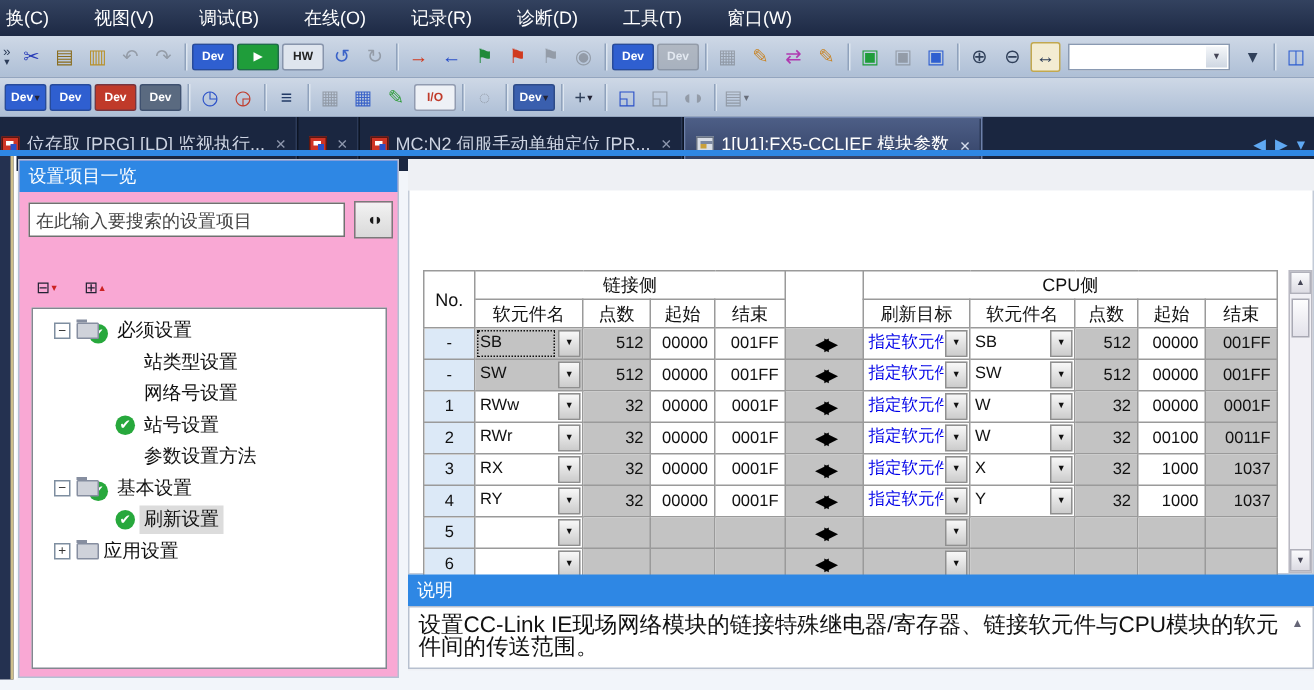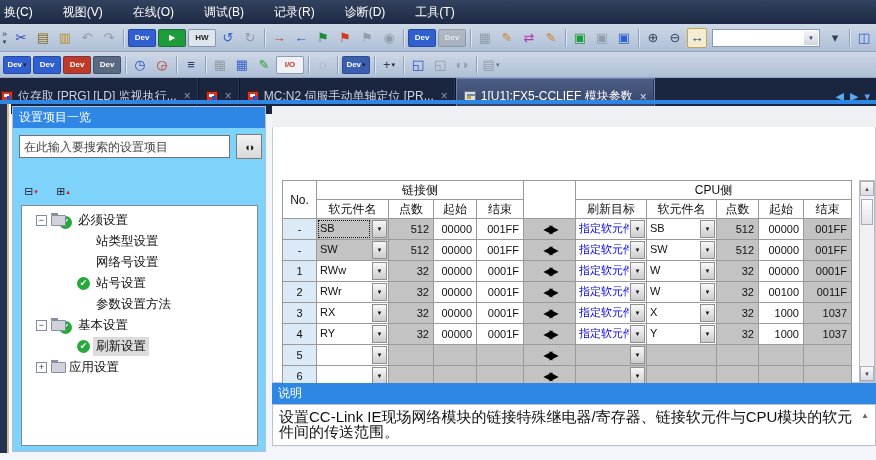--- a/index.html
+++ b/index.html
@@ -48,21 +48,21 @@
   .ticon-param::before { content:""; position:absolute; left:2px; top:2px; width:8px; height:2px; background:#7b87a0; }
   .ticon-param::after { content:""; position:absolute; left:2px; bottom:2px; width:4px; height:3px; background:#caa03a; }
   .tabnav { display:flex; align-items:center; gap:6px; padding:0 6px 0 10px; }
   .tabnav span { color:#5fa8f2; font-size:11px; cursor:default; }
 
   .bluebar { position:absolute; left:0; top:100px; width:876px; height:4px; background:#2e87e4; }
   .leftstrip { position:absolute; left:0; top:104px; width:9px; height:349px; background:#243150; border-right:2px solid #cfc08d; box-shadow:2px 0 0 #fff; }
 
   
   .panel-header { background:#2e87e4; color:#fff; font-size:12px; line-height:21px; height:21px; padding-left:6px; }
-  .left-panel { position:absolute; left:12px; top:106px; width:254px; height:346px; background:#7dd3fc; border:1px solid #b3bfd2; }
+  .left-panel { position:absolute; left:12px; top:106px; width:254px; height:346px; background:#f9a8d4; border:1px solid #b3bfd2; }
   .search-input { position:absolute; left:6px; top:28px; width:211px; height:23px; border:1px solid #707070;
     font-size:12px; padding:0 4px; color:#333; font-family:inherit; }
   .search-input::placeholder { color:#444; opacity:1; }
   .search-btn { position:absolute; left:223px; top:27px; width:26px; height:25px; background:linear-gradient(#f2f2f2,#d9d9d9);
     border:1px solid #7a7a7a; display:flex; align-items:center; justify-content:center; cursor:default; }
   .binoc { font-size:11px; letter-spacing:-2px; color:#1a1a1a; font-weight:bold; }
   .tree-tools { position:absolute; left:6px; top:76px; display:flex; gap:8px; }
   .ttool { width:24px; height:17px; display:flex; align-items:center; justify-content:center; font-size:11px; color:#223; cursor:default; }
   .ttool .red { color:#c22; font-size:7px; margin-left:1px; }
   .treebox { position:absolute; left:8px; top:98px; width:237px; height:241px; background:#fff; border:1px solid #828790; overflow:hidden; padding-top:4px; }
@@ -113,25 +113,26 @@
     font-size:6px; display:flex; align-items:center; justify-content:center; color:#445; }
   .sb-thumb { height:26px; margin:3px 1px 0 1px; background:linear-gradient(#fdfdfe,#e3e2ea); border:1px solid #a9a9b4; }
   .sb-fill { flex:1; }
 </style>
 </head>
 <body>
 
 <div class="menubar">
     <div class="menu-item">换(C)</div>
     <div class="menu-item">视图(V)</div>
+    <div class="menu-item">调试(B)</div>
     <div class="menu-item">在线(O)</div>
-    <div class="menu-item">调试(B)</div>
     <div class="menu-item">记录(R)</div>
     <div class="menu-item">诊断(D)</div>
     <div class="menu-item">工具(T)</div>
+    <div class="menu-item">窗口(W)</div>
   </div>
 
 <div class="toolbar t1">
   <span class="grip"></span>
 <span class="tbtn" style="color: rgb(42, 61, 184);">
       <span>✂</span>
     </span>
     <span class="tbtn" style="color: rgb(138, 109, 31);">
       <span>▤</span>
     </span>

